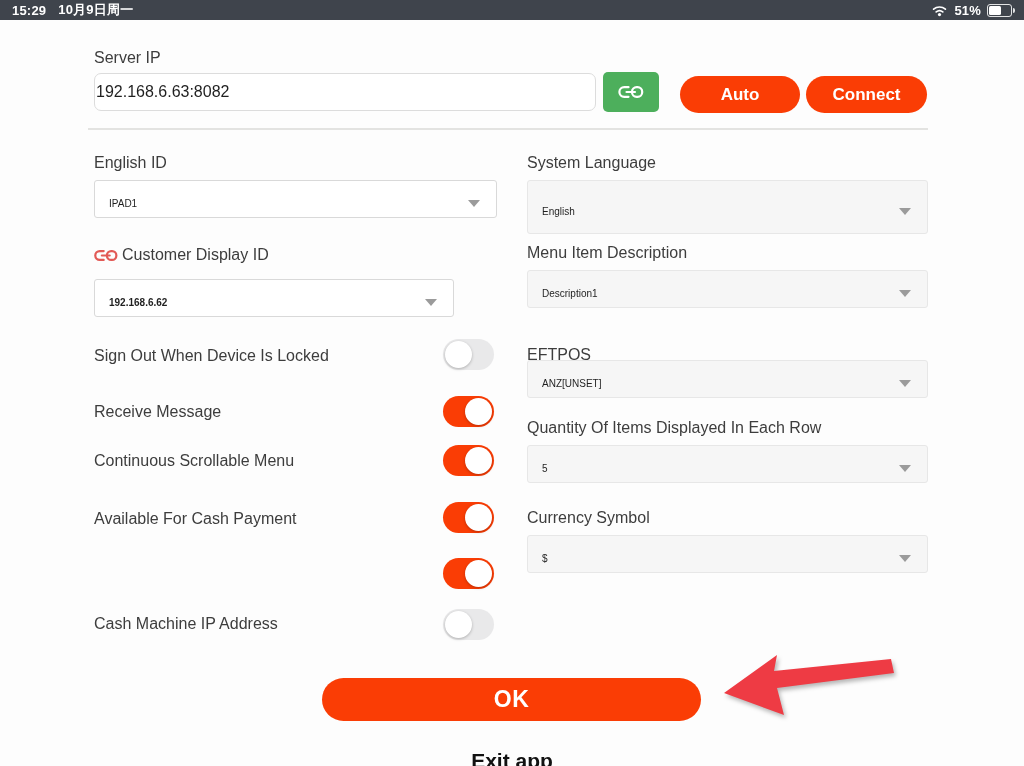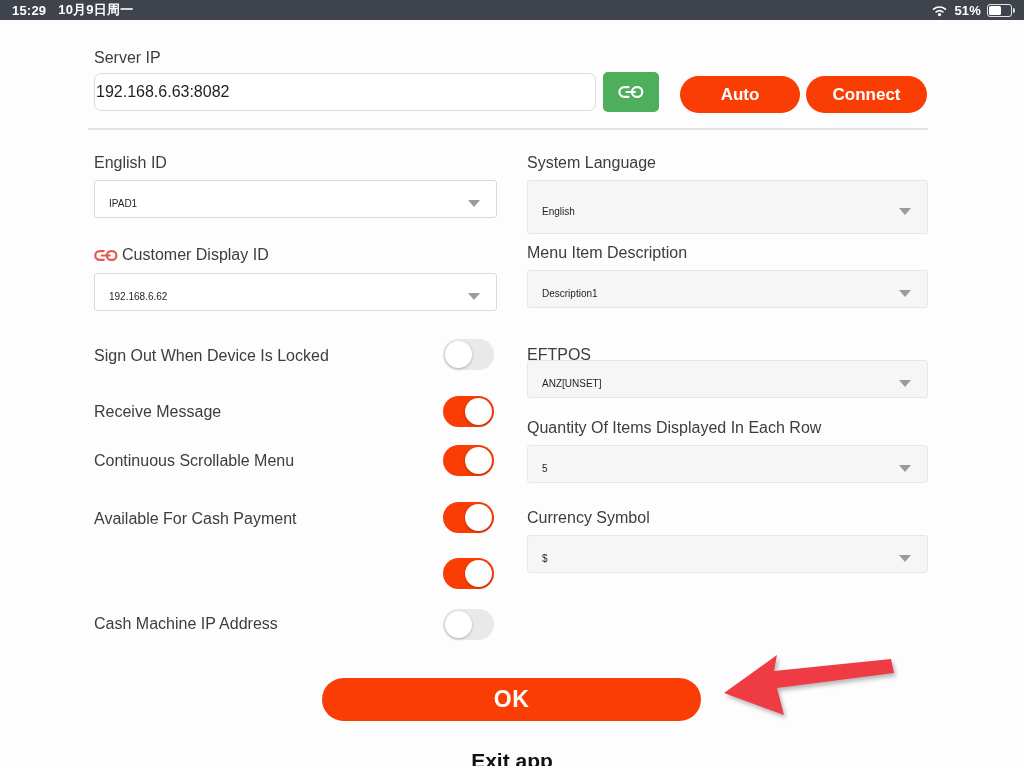--- a/index.html
+++ b/index.html
@@ -94,21 +94,21 @@
   <div class="flabel" style="left:94px;top:246px;display:flex;align-items:center;">
     <span class="inline-link">
       <svg width="24" height="13" viewBox="0 0 26 14">
         <path d="M10.5 2.2 H6.2 A4.6 4.6 0 0 0 6.2 11.8 H10.5" fill="none" stroke="#E25A56" stroke-width="2.4" stroke-linecap="round"></path>
         <rect x="14" y="2.2" width="10.2" height="9.6" rx="4.6" fill="none" stroke="#E25A56" stroke-width="2.4"></rect>
         <path d="M8.5 7 H17" stroke="#E25A56" stroke-width="2.4" stroke-linecap="round"></path>
       </svg>
     </span>
     <span>Customer Display ID</span>
   </div>
-  <div class="dropdown dd-white" style="left:94px;top:273px;width:403px;height:38px;">
+  <div class="dropdown dd-white" style="left:94px;top:279px;width:360px;height:38px;font-weight:bold;">
     <span>192.168.6.62</span>
     <span class="caret"></span>
   </div>
 
   <div class="flabel" style="left:94px;top:347px;">Sign Out When Device Is Locked</div>
   <div class="toggle off" style="left:443px;top:339px;">
       <span class="knob"></span>
     </div>
 
   <div class="flabel" style="left:94px;top:403px;">Receive Message</div>

